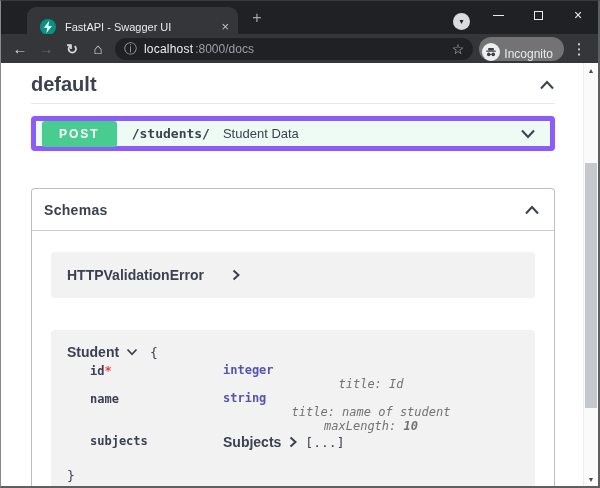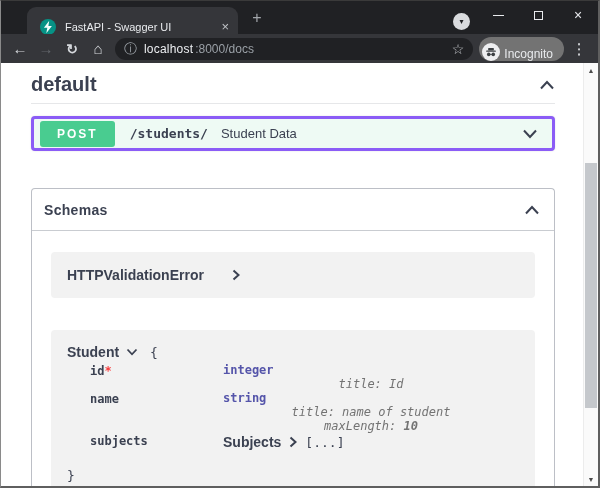--- a/index.html
+++ b/index.html
@@ -52,21 +52,21 @@
               justify-content:center; font-size:7px; color:#4b4b4b; }
   .sb-arrow.down { bottom:0; }
   .sb-thumb { position:absolute; left:1px; right:1px; top:100px; height:245px; background:#c5c8cc; }
 
   .content { position:absolute; top:0; left:0; right:15px; bottom:0; padding:10px 28px 0 30px; overflow:hidden; }
 
   .tag-header { display:flex; justify-content:space-between; align-items:center; }
   .tag-title { font-size:20px; font-weight:700; color:#3b4151; }
   .divider { border-bottom:1px solid #e6e7e9; margin-top:7px; }
 
-  .opblock { margin-top:12px; height:35px; background:#eefaf4; border:3px solid #8b5cf6;
+  .opblock { margin-top:12px; height:35px; background:#eefaf4; border:5px solid #8b5cf6;
              border-radius:4px; box-shadow:0 0 2px rgba(0,0,0,.12); display:flex; align-items:center;
              padding:0 14px 0 6px; }
   .method-badge { background:#49cc90; color:#fff; font-weight:700; font-size:12px; letter-spacing:2px;
                   padding:6px 17px; border-radius:3px; }
   .op-path { margin-left:15px; font-family:"DejaVu Sans Mono", monospace; font-weight:700;
              font-size:13px; color:#3b4151; }
   .op-summary { margin-left:13px; font-size:13px; color:#3b4151; }
   .op-spacer { flex:1; }
 
   .schemas { margin-top:37px; border:1px solid #bcbfc6; border-radius:4px 4px 0 0; border-bottom:none; }

